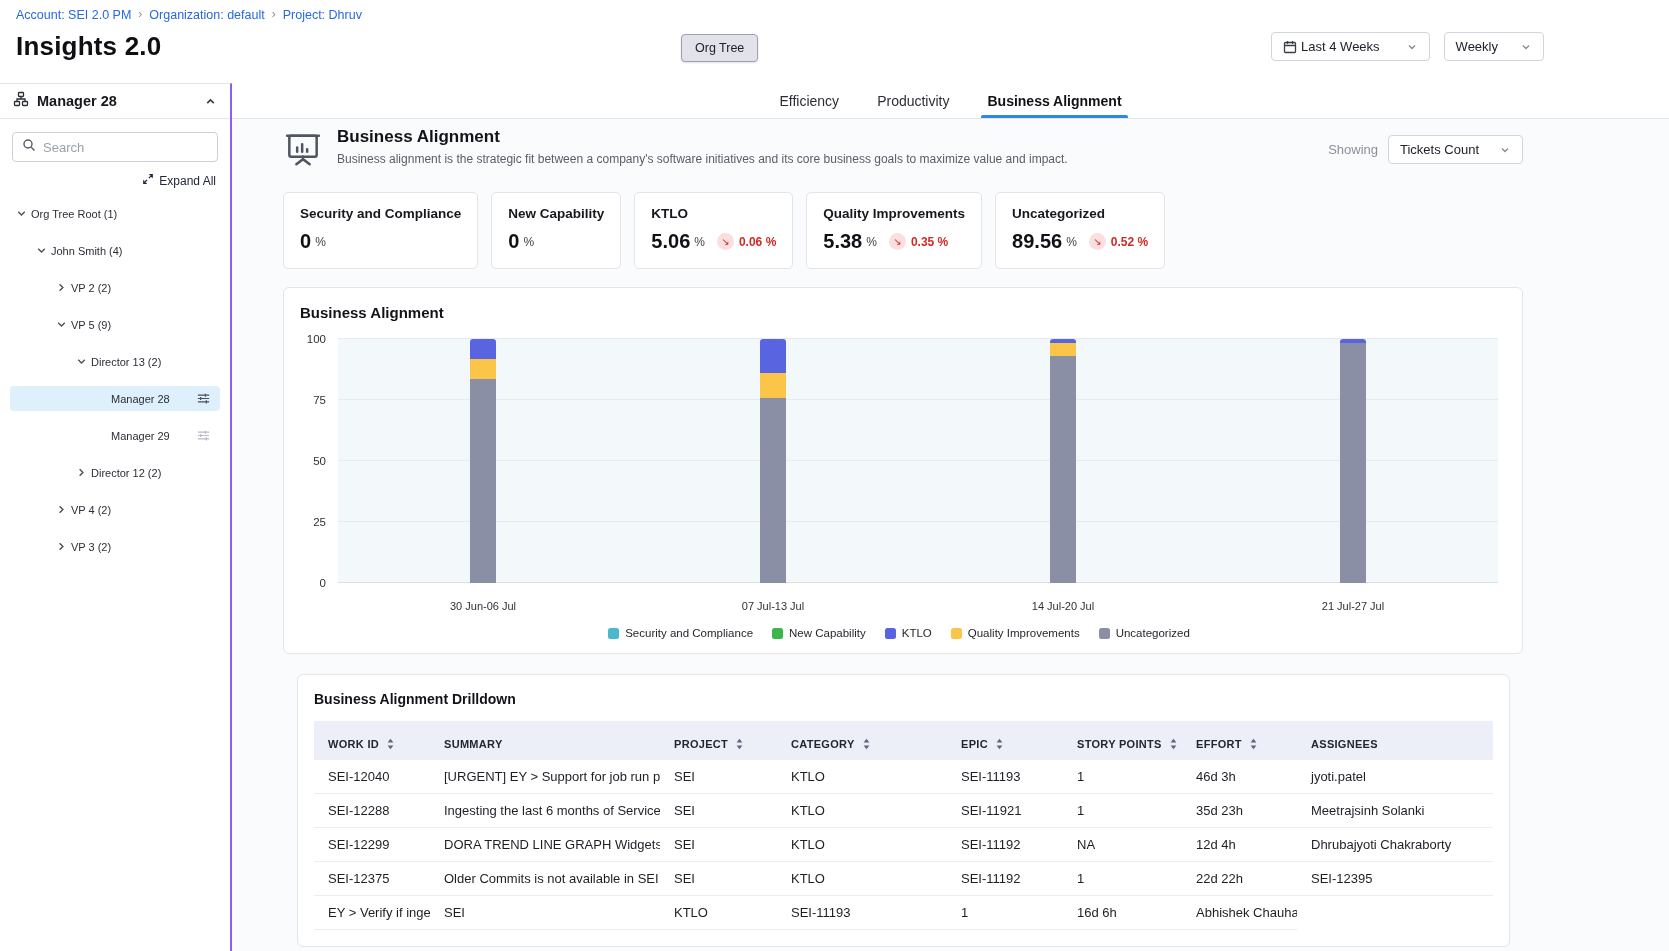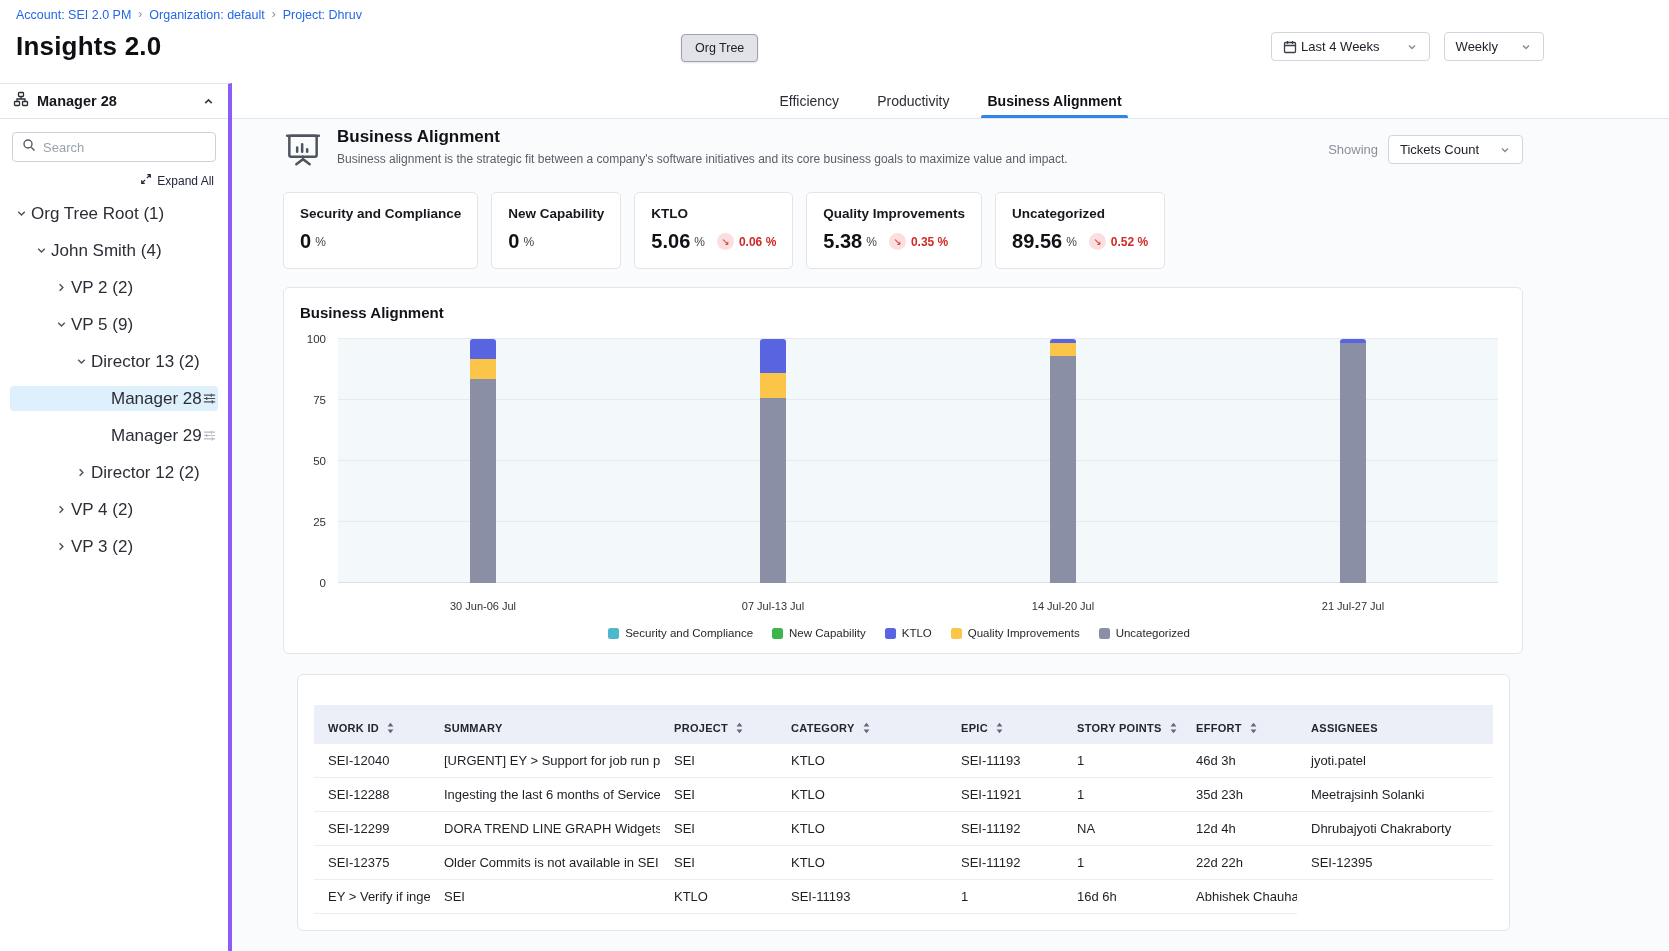--- a/index.html
+++ b/index.html
@@ -22,41 +22,41 @@
     box-shadow:0 1px 2px rgba(0,0,0,.12);
   }
   .top-controls { margin-left:auto; margin-right:109px; display:flex; gap:14px; }
   .select {
     height:29px; border:1px solid #d3d5dd; border-radius:4px; background:#fff;
     display:flex; align-items:center; gap:4px; padding:0 11px; font-size:13px; color:#20222b; cursor:pointer;
   }
   .select svg { display:block; }
   
   .layout { display:flex; height:868px; }
-  .sidebar { width:232px; border-right:4px solid #8b5cf6; border-top:1px solid #e4e5ea; flex:none; }
+  .sidebar { width:232px; border-right:2px solid #8b5cf6; border-top:1px solid #e4e5ea; flex:none; }
   .sidebar-header { height:35px; display:flex; align-items:center; gap:8px; padding:0 13px; border-bottom:1px solid #e4e5ea; }
   .sidebar-header .t { font-size:14.5px; font-weight:bold; color:#17181d; }
   .sidebar-header .collapse { margin-left:auto; cursor:pointer; display:flex; }
   .search-box {
     margin:13px 12px 0 12px; height:30px; border:1px solid #ccd0d9; border-radius:4px;
     display:flex; align-items:center; gap:7px; padding:0 9px; background:#fff;
   }
   .search-box input {
     border:none; outline:none; flex:1; font-family:"Liberation Sans",sans-serif;
     font-size:13px; color:#333; background:transparent;
   }
   .search-box input::placeholder { color:#9ba1ad; }
   .expand-all {
     margin:11px 14px 0 0; display:flex; justify-content:flex-end; align-items:center; gap:5px;
     font-size:12px; color:#22263c; cursor:pointer;
   }
   .tree { margin-top:13px; }
   .tree-row {
     height:25px; margin:12px 10px 1px 10px; border-radius:4px;
-    display:flex; align-items:center; font-size:17px; color:#2b2e36; cursor:pointer;
+    display:flex; align-items:center; font-size:11px; color:#2b2e36; cursor:pointer;
   }
   .tree-row.selected { background:#def0fb; }
   .tree-row .chev { width:19px; display:flex; justify-content:center; flex:none; }
   .tree-row .lbl { white-space:nowrap; }
   .tree-row .sliders { margin-left:auto; margin-right:9px; display:flex; color:#4d4f5b; }
   .tree-row:not(.selected) .sliders { color:#b6bbc6; }
   
   .content { flex:1; display:flex; flex-direction:column; min-width:0; }
   .tabs { height:36px; border-bottom:1px solid #e4e5ea; display:flex; justify-content:center; gap:34px; align-items:stretch; }
   .tab { display:flex; align-items:center; font-size:14px; color:#2b2e36; cursor:pointer; position:relative; padding:0 2px; }
@@ -420,20 +420,21 @@
               <span>Quality Improvements</span>
             </div>
             <div class="li">
               <span class="sw" style="background: rgb(139, 143, 165);"></span>
               <span>Uncategorized</span>
             </div>
           </div>
       </div>
 
       <div class="drill-card">
+        <div class="drill-title">Business Alignment Drilldown</div>
         <div class="tbl">
             <div class="th">
               <span>WORK ID</span>
               <span class="sort">
                 <svg width="9" height="12" viewBox="0 0 10 14" fill="currentColor">
                   <path d="M5 1l3.4 4.2H1.6z"></path>
                   <path d="M5 13L1.6 8.8h6.8z"></path>
                 </svg>
               </span>
             </div>

